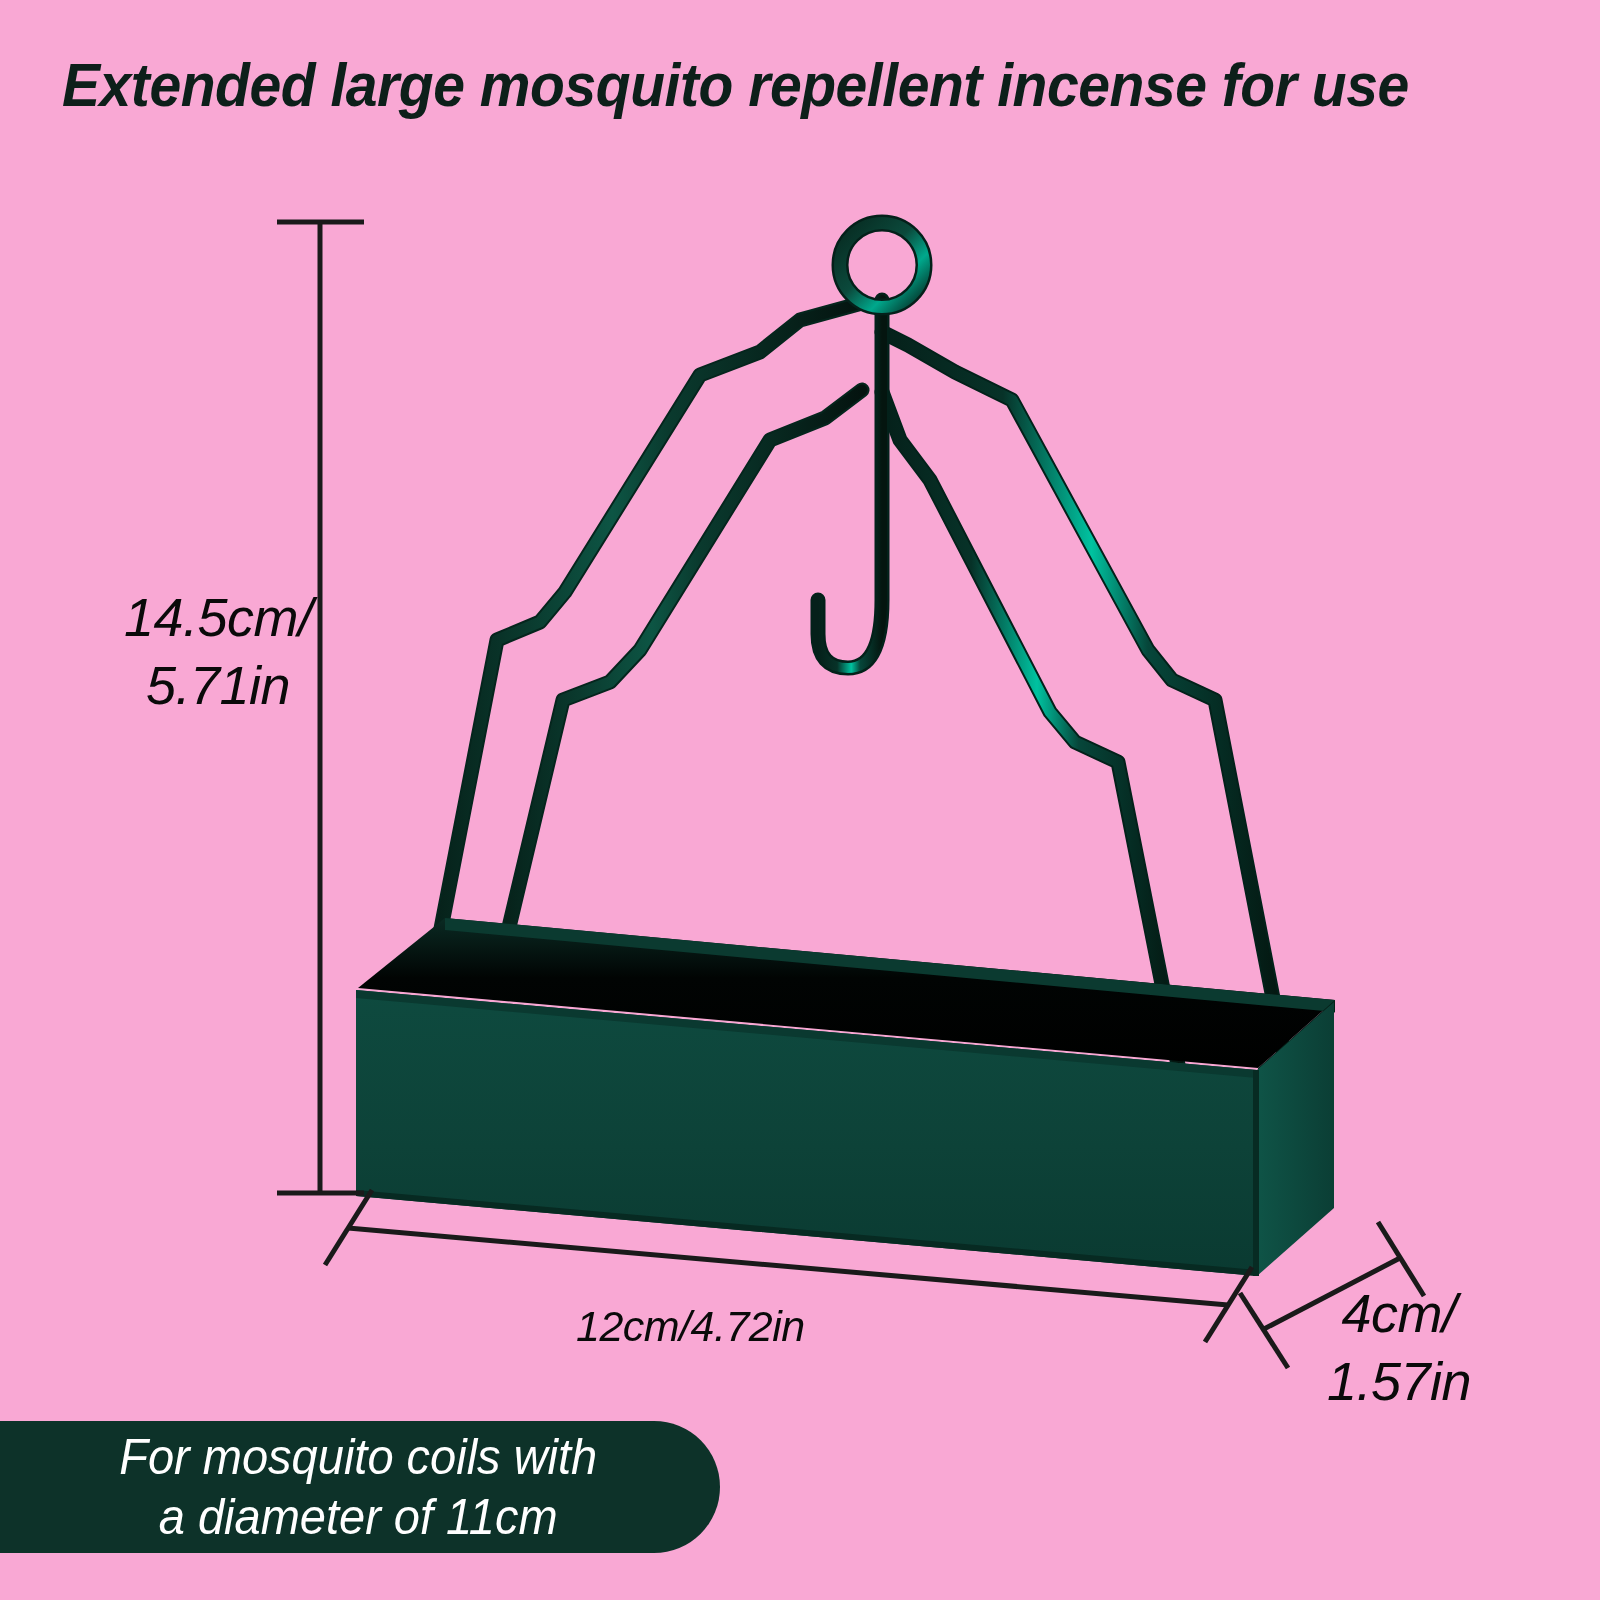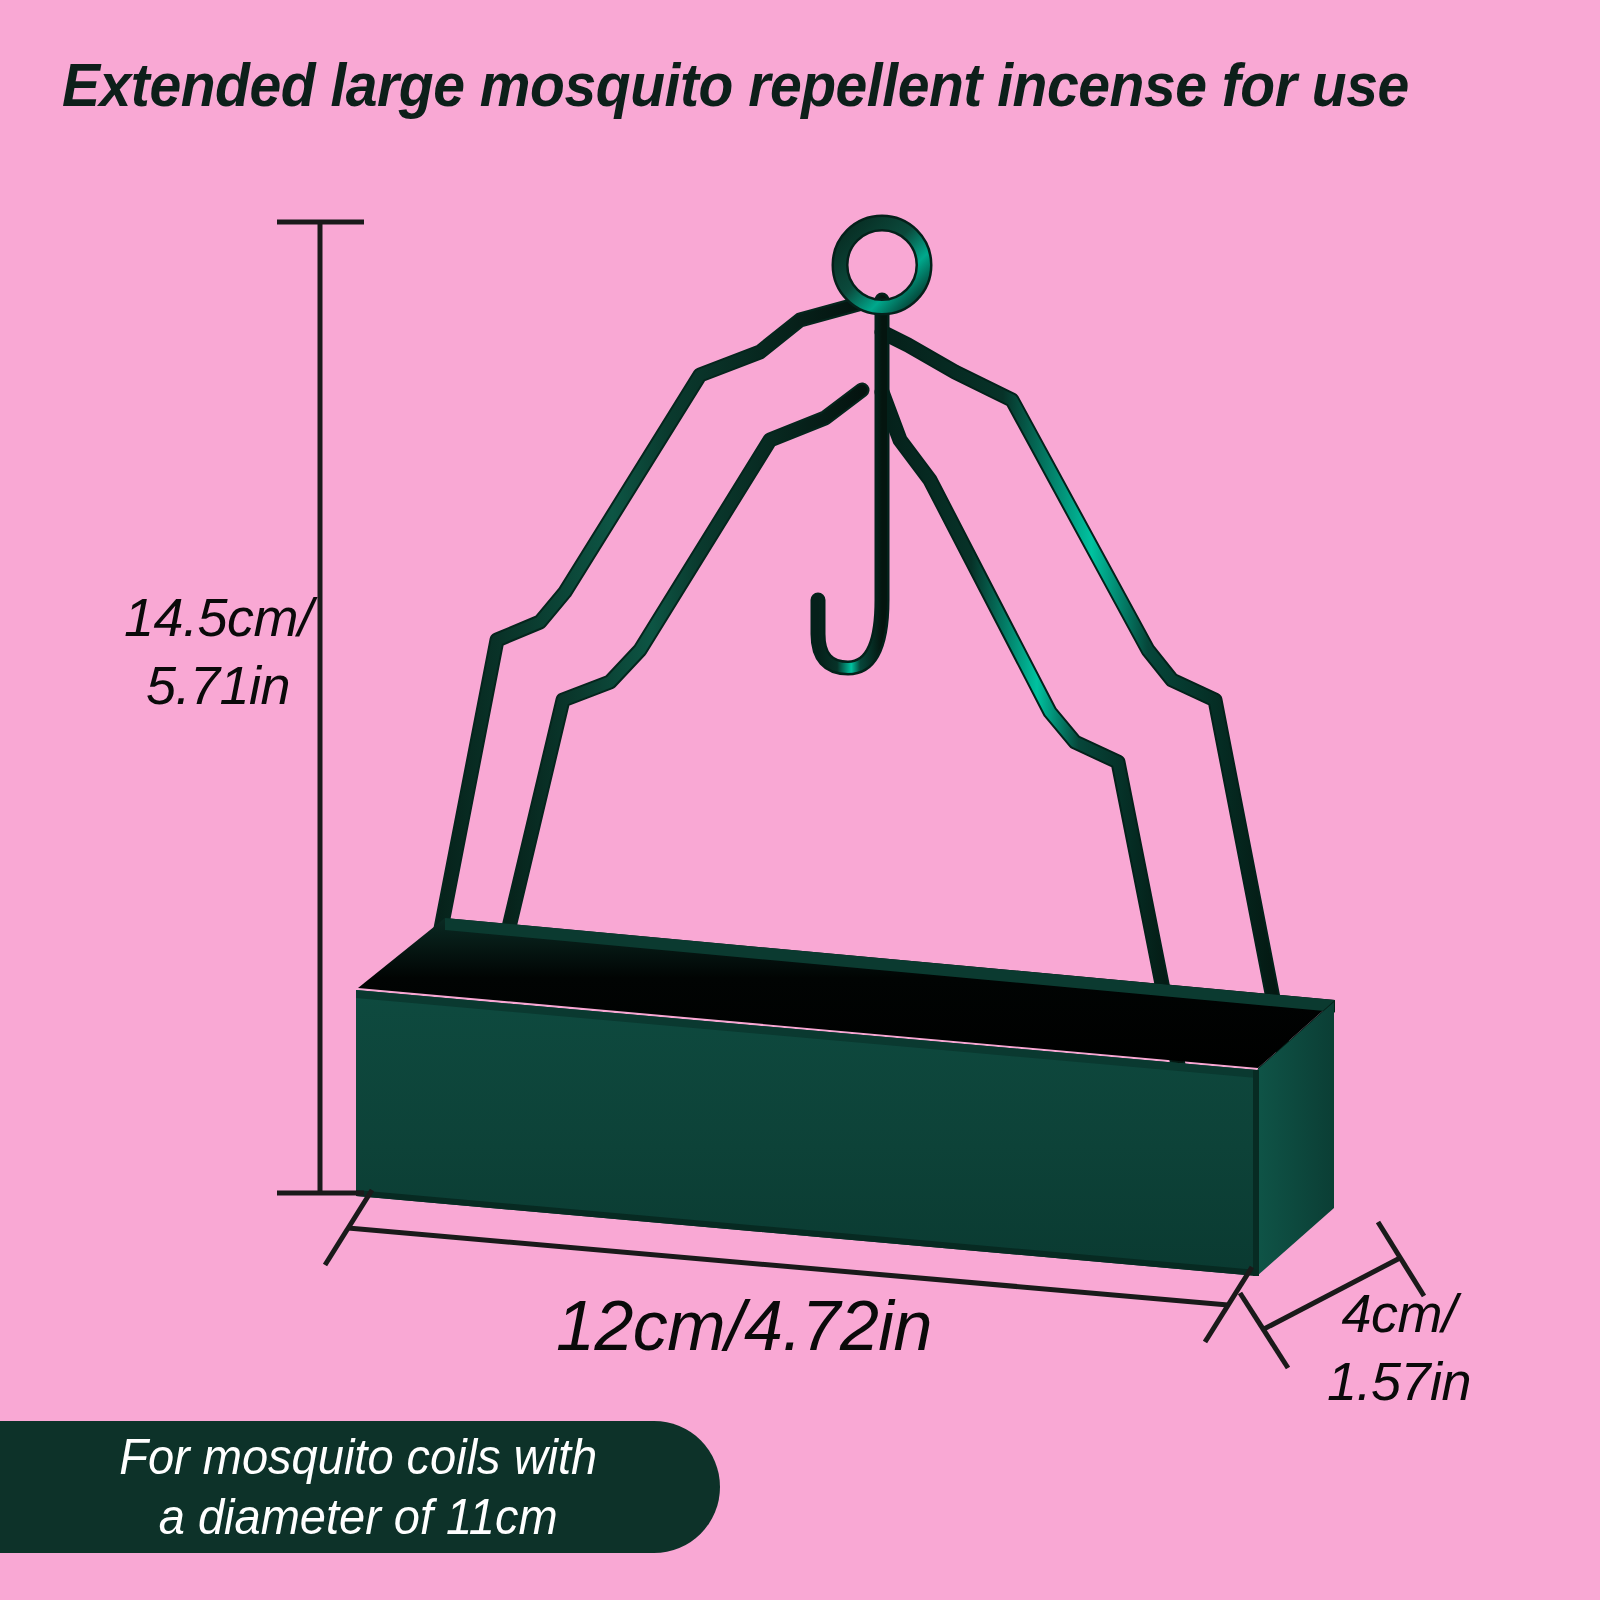--- a/index.html
+++ b/index.html
@@ -60,23 +60,23 @@
     left: 92px;
     top: 583px;
     font-size: 54px;
     line-height: 68px;
     text-align: left;
     margin-left: 32px;
   }
   #height-label .ln2 { display: block; padding-left: 22px; }
 
   #width-label {
-    left: 556px;
+    left: 576px;
     top: 1295px;
-    font-size: 70px;
+    font-size: 43px;
     line-height: 62px;
   }
 
   #depth-label {
     left: 1327px;
     top: 1279px;
     font-size: 54px;
     line-height: 68px;
     text-align: center;
   }

